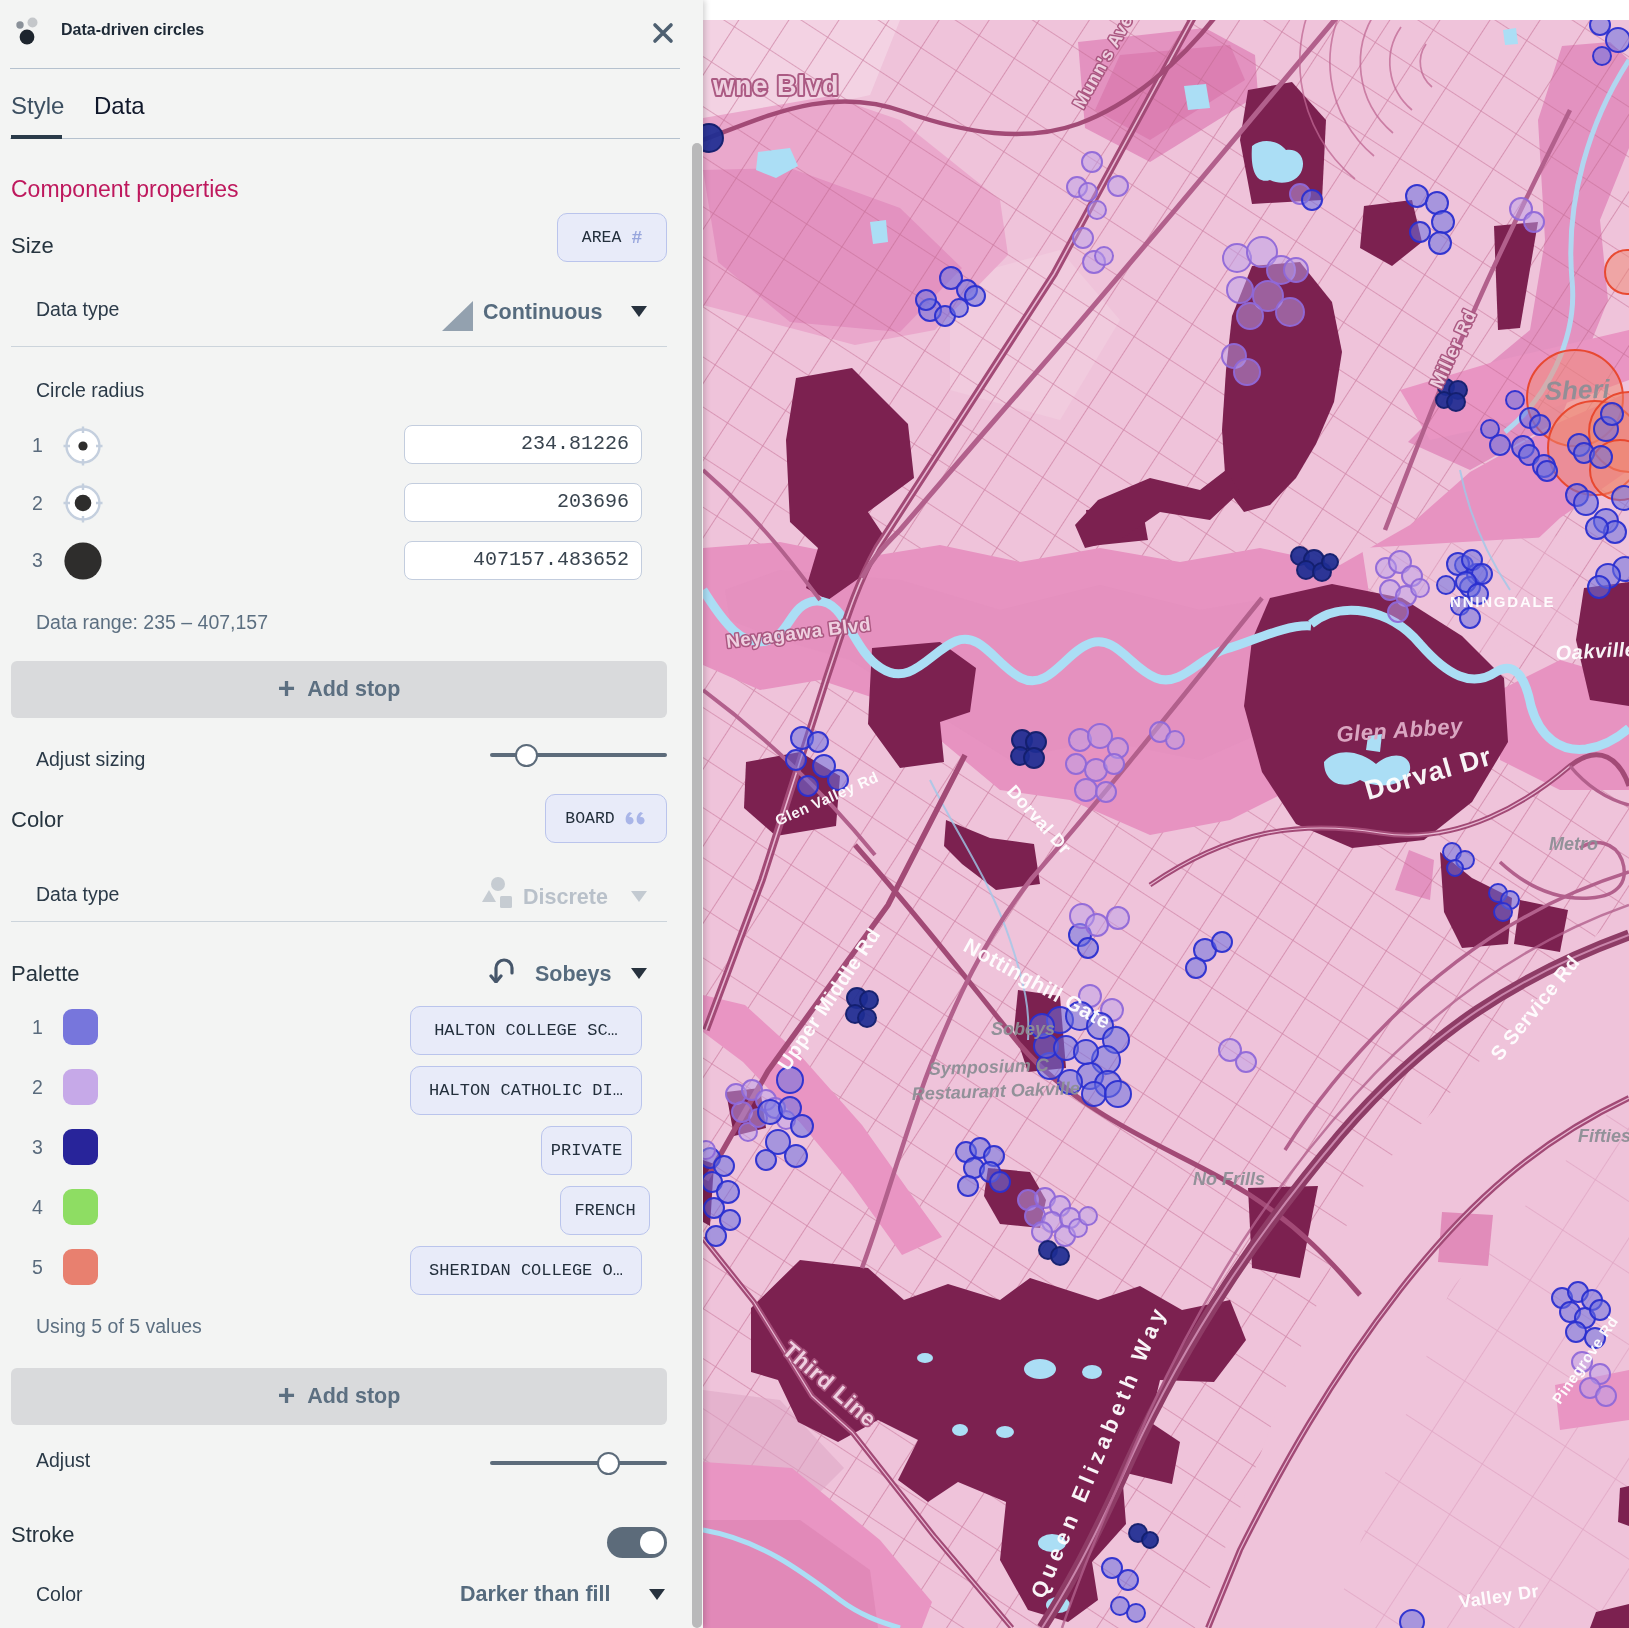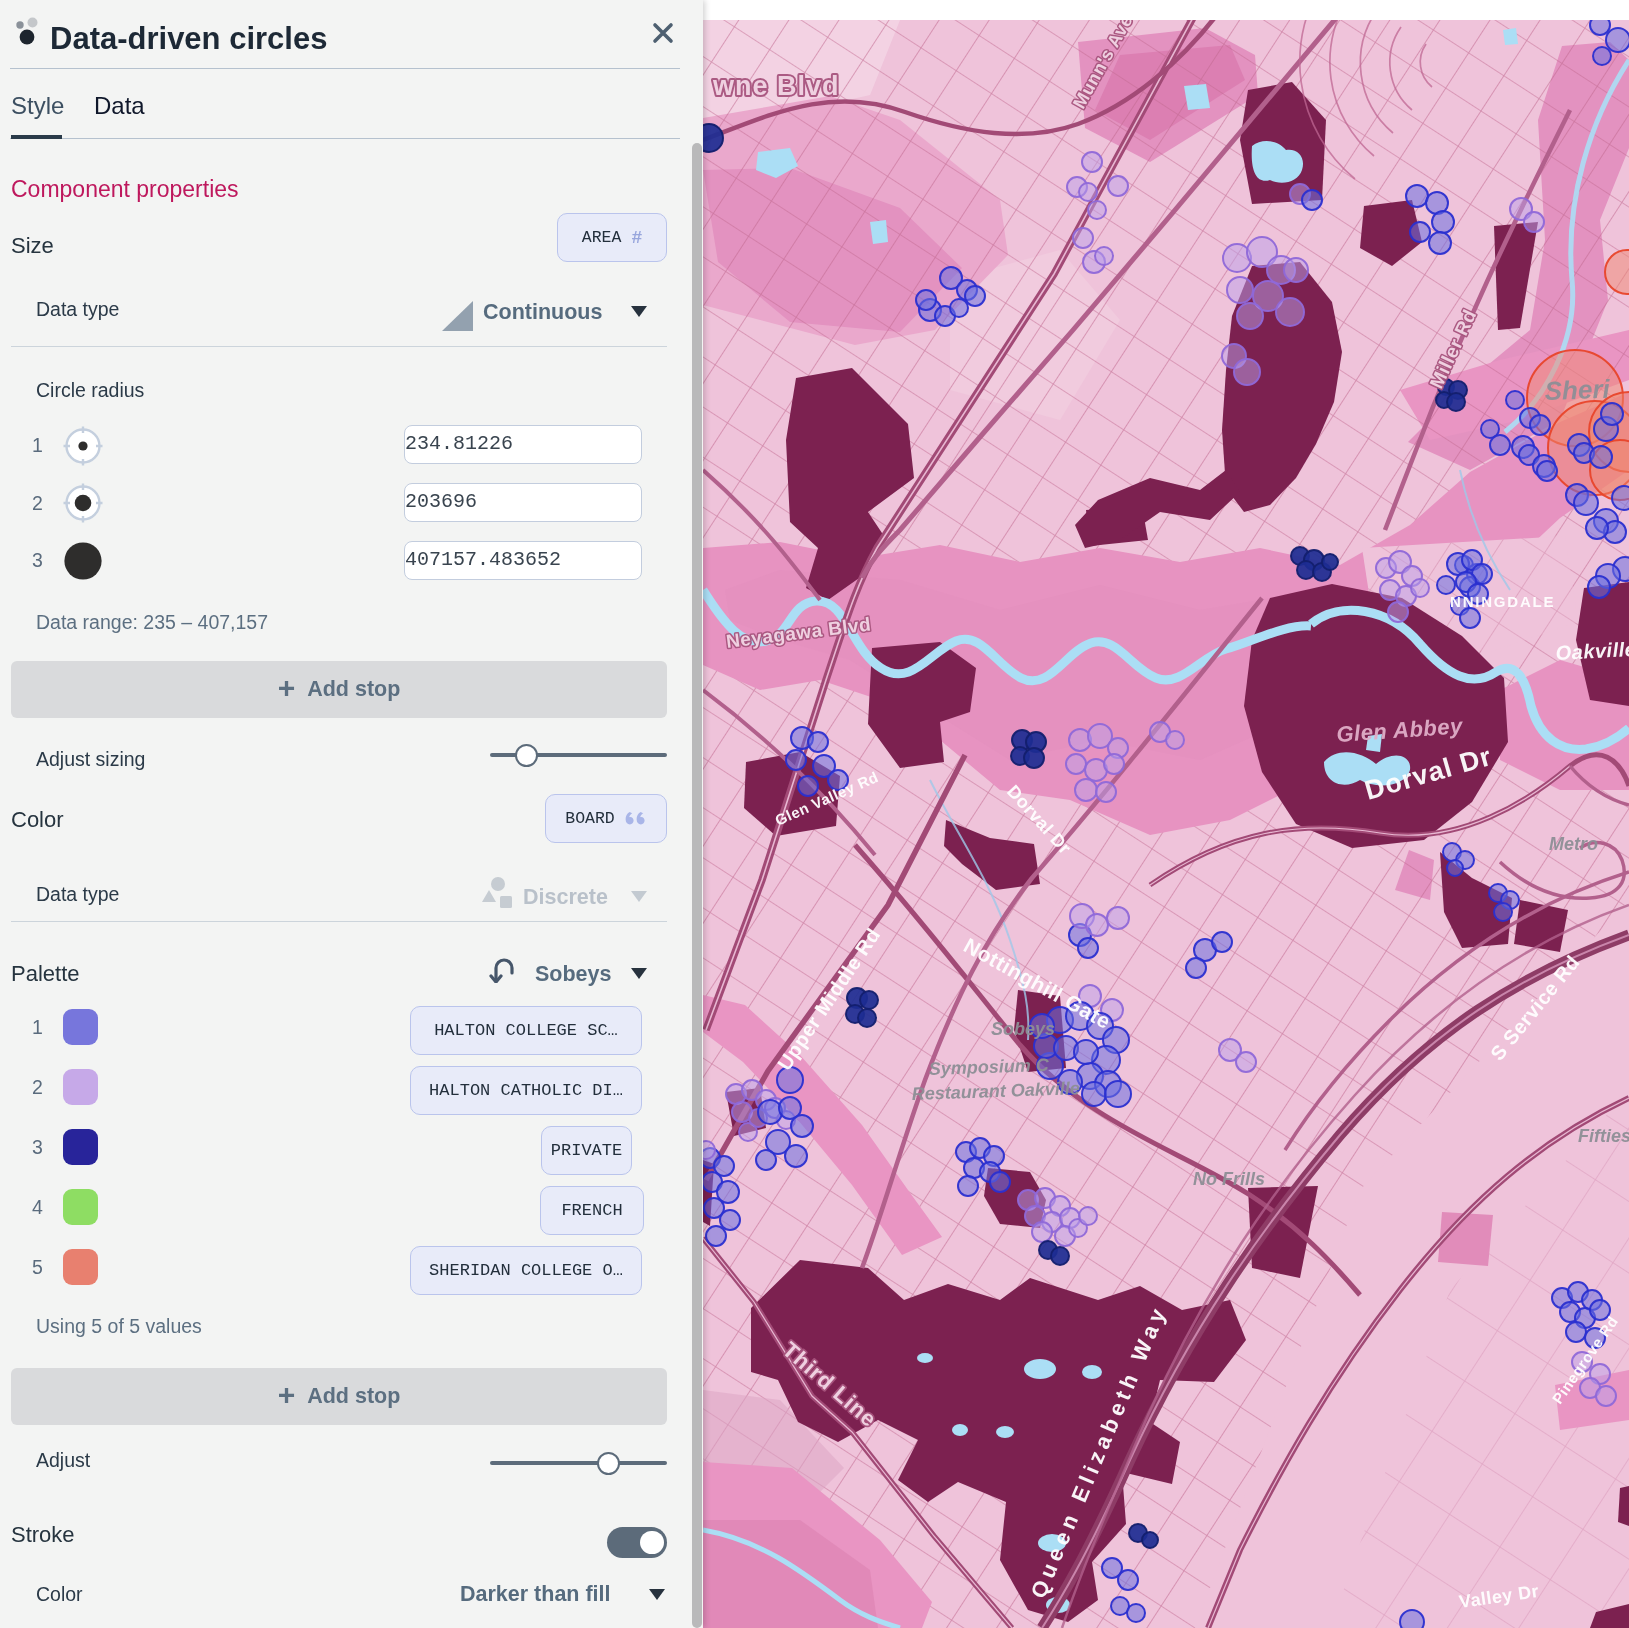--- a/index.html
+++ b/index.html
@@ -1,39 +1,39 @@
 <!DOCTYPE html>
 <html><head><meta charset="utf-8"><style>
 *{margin:0;padding:0;box-sizing:border-box}
 html,body{width:1629px;height:1628px;overflow:hidden;background:#fff;font-family:"Liberation Sans",sans-serif}
 .stage{position:relative;width:1629px;height:1628px}
 .panel{position:absolute;left:0;top:0;width:703px;height:1628px;background:#f3f4f3;z-index:5;box-shadow:2px 0 6px rgba(0,0,0,0.18)}
 .hicon{position:absolute;left:15px;top:16px}
-.title{position:absolute;left:50px;top:21px;font-size:31px;font-weight:bold;color:#1d2936}
+.title{position:absolute;left:61px;top:21px;font-size:16px;font-weight:bold;color:#1d2936}
 .closex{position:absolute;left:650px;top:20px}
 .hr{position:absolute;left:10px;width:670px;height:0;border-top:1.5px solid #b5c1ce}
 .hr2{position:absolute;left:11px;width:656px;height:0;border-top:1.3px solid #ccd4db}
 .tab{position:absolute;top:92px;font-size:24px}
 .tab1{left:11px;color:#3c4f61}
 .tab2{left:94px;color:#0f172a}
 .tabline{position:absolute;left:11px;top:135px;width:51px;height:3.5px;background:#2a3b49}
 .scroller{position:absolute;left:692px;top:143px;width:9.5px;height:1485px;background:#b9b9ba;border-radius:6px}
 .h2{position:absolute;left:11px;font-size:23px;font-weight:normal;color:#be185d}
 .lbl0{position:absolute;left:11px;font-size:22px;color:#26343f}
 .lbl1{position:absolute;left:36px;font-size:19.5px;color:#2b3a48}
 .num{position:absolute;left:32px;font-size:19.5px;color:#5a6b7d}
 .chip{position:absolute;height:49px;background:#e8ebf9;border:1.5px solid #bac4ec;border-radius:10px;display:flex;align-items:center;justify-content:center;gap:10px}
 .chip .cm{font-family:"Liberation Mono",monospace;font-size:16.5px;color:#232f3c}
 .chip .hash{font-family:"Liberation Mono",monospace;font-size:18px;font-weight:bold;color:#97a5dc}
 .cm2{font-family:"Liberation Mono",monospace;font-size:17px;color:#232f3c;white-space:nowrap}
 .bsel{position:absolute;font-size:21.5px;font-weight:bold;color:#566b7e}
 .bsel.dis{color:#b9c1ca}
 .caret{position:absolute;width:0;height:0;border-left:8px solid transparent;border-right:8px solid transparent;border-top:11px solid #27323e}
 .caret.dis2{border-top-color:#c3cad1}
-.inp{position:absolute;left:404px;width:238px;height:39px;background:#fff;border:1.5px solid #c3cdde;border-radius:8px;font-family:"Liberation Mono",monospace;font-size:20px;color:#39444f;padding:6px 12px 0 0}
+.inp{position:absolute;left:404px;width:238px;height:39px;background:#fff;border:1.5px solid #c3cdde;border-radius:8px;font-family:"Liberation Mono",monospace;font-size:20px;color:#39444f;text-align:right;padding:6px 12px 0 0}
 .range{position:absolute;left:36px;font-size:19.5px;color:#5c6f81}
 .addstop{position:absolute;left:11px;width:656px;height:57px;background:#d9dadc;border-radius:6px;display:flex;align-items:center;justify-content:center;gap:12px}
 .plus{font-size:30px;font-weight:bold;color:#5c6f81;margin-top:-4px}
 .astxt{font-size:21.5px;font-weight:bold;color:#5c6f81}
 .track{position:absolute;height:3.5px;background:#5c6b7a;border-radius:2px}
 .thumb{position:absolute;width:23px;height:23px;background:#fff;border:2.6px solid #5c6b7a;border-radius:50%}
 .sw{position:absolute;left:63px;width:35px;height:36px;border-radius:9px}
 .toggle{position:absolute;left:607px;top:1527px;width:60px;height:30.5px;background:#5c6b7a;border-radius:16px}
 .knob{position:absolute;right:3.5px;top:3.5px;width:23.5px;height:23.5px;background:#fff;border-radius:50%}
 .chip .cm2{padding:0}
@@ -497,21 +497,21 @@
   <div class="chip" style="top:1066px;left:410px;width:232px">
         <span class="cm2">HALTON CATHOLIC DI…</span>
       </div>
   <div class="num" style="top:1136px">3</div>
       <div class="sw" style="top:1129px;background:#28249a"></div>
   <div class="chip" style="top:1126px;left:541px;width:91px">
         <span class="cm2">PRIVATE</span>
       </div>
   <div class="num" style="top:1196px">4</div>
       <div class="sw" style="top:1189px;background:#8edd63"></div>
-  <div class="chip" style="top:1186px;left:540px;width:104px">
+  <div class="chip" style="top:1186px;left:560px;width:90px">
         <span class="cm2">FRENCH</span>
       </div>
   <div class="num" style="top:1256px">5</div>
       <div class="sw" style="top:1249px;background:#e8806f"></div>
   <div class="chip" style="top:1246px;left:410px;width:232px">
         <span class="cm2">SHERIDAN COLLEGE O…</span>
       </div>
 
   <div class="range" style="top:1315px">Using 5 of 5 values</div>
 

